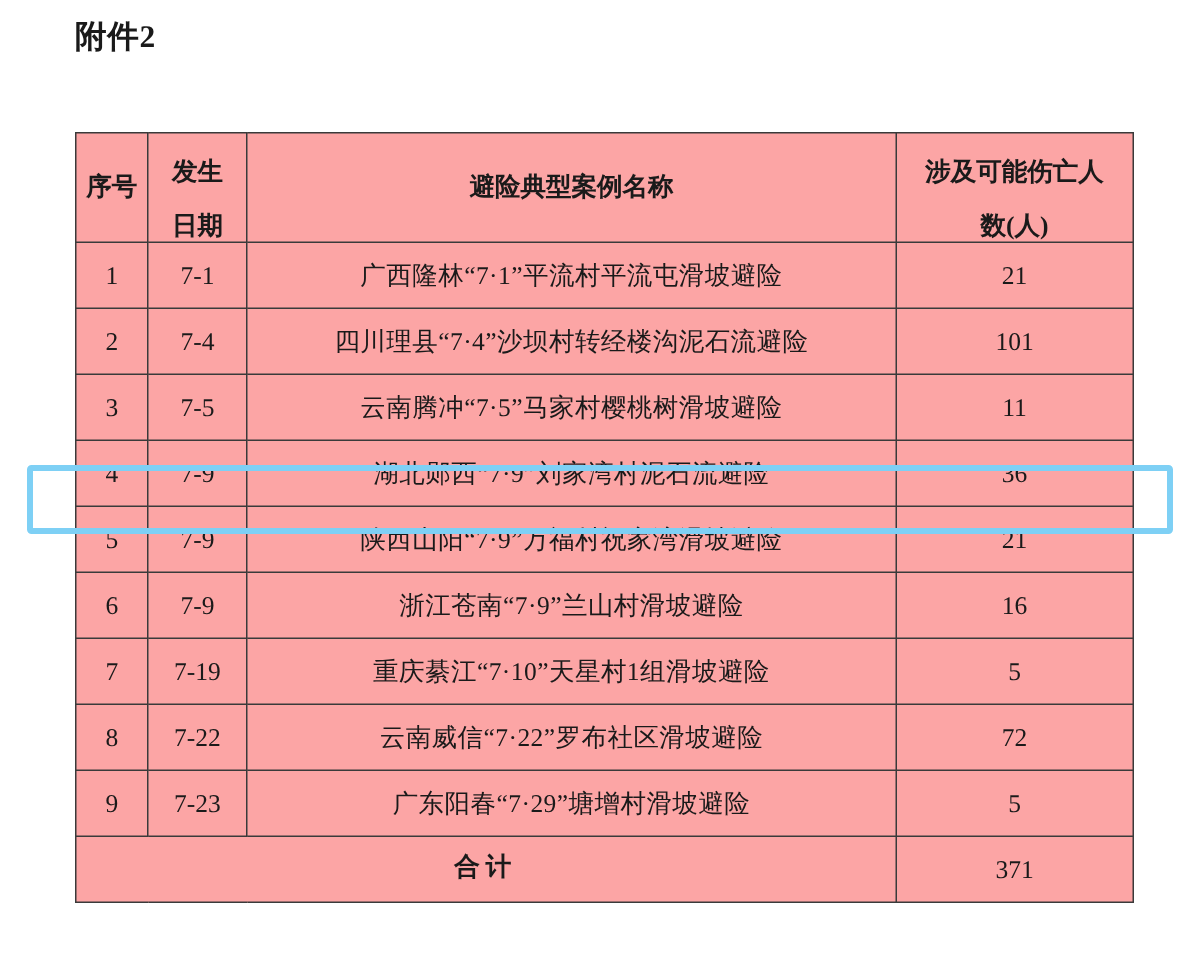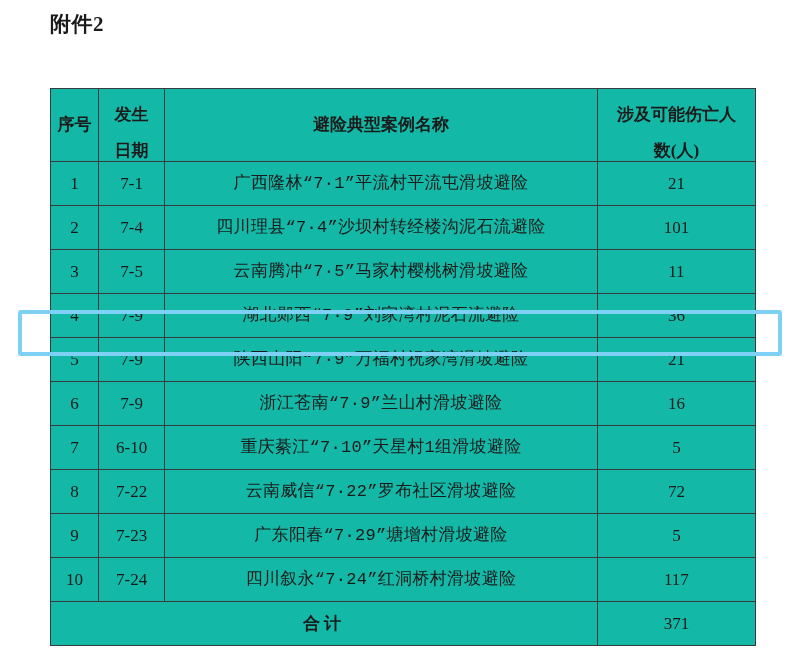--- a/index.html
+++ b/index.html
@@ -44,21 +44,21 @@
   .table-wrap {
     position: absolute;
     left: 50px;
     top: 88px;
     width: 706px;
   }
   table.case-table {
     width: 100%;
     border-collapse: collapse;
     table-layout: fixed;
-    background: #14b8a6;
+    background: #fca5a5;
   }
   table.case-table th,
   table.case-table td {
     border: 1px solid #3a3a3a;
     text-align: center;
     vertical-align: middle;
     font-size: 17px;
     font-weight: 400;
     padding: 0 2px;
     line-height: 1.25;
@@ -75,25 +75,25 @@
   .col-date { width: 66px; }
   .col-name { width: 432px; }
   .col-count { width: 158px; }
   .head-two-line {
     display: block;
     line-height: 1.18;
     margin-top: 16px;
   }
   .case-name {
     letter-spacing: 0.3px;
+  }
+  .total-row td.total-label {
+    font-weight: 700;
+    letter-spacing: 4px;
     font-family: Liberation Mono, monospace;
-  }
-  .total-row td.total-label {
-    font-weight: 700;
-    letter-spacing: 4px;
   }
   .total-row td.total-value {
     font-weight: 400;
   }
   .highlight-box {
     position: absolute;
     left: 18px;
     top: 310px;
     width: 764px;
     height: 46px;
@@ -165,42 +165,36 @@
           <td>21</td>
         </tr>
         <tr>
           <td>6</td>
           <td>7-9</td>
           <td class="case-name">浙江苍南“7·9”兰山村滑坡避险</td>
           <td>16</td>
         </tr>
         <tr>
           <td>7</td>
-          <td>6-10</td>
+          <td>7-19</td>
           <td class="case-name">重庆綦江“7·10”天星村1组滑坡避险</td>
           <td>5</td>
         </tr>
         <tr>
           <td>8</td>
           <td>7-22</td>
           <td class="case-name">云南威信“7·22”罗布社区滑坡避险</td>
           <td>72</td>
         </tr>
         <tr>
           <td>9</td>
           <td>7-23</td>
           <td class="case-name">广东阳春“7·29”塘增村滑坡避险</td>
           <td>5</td>
         </tr>
-        <tr>
-          <td>10</td>
-          <td>7-24</td>
-          <td class="case-name">四川叙永“7·24”红洞桥村滑坡避险</td>
-          <td>117</td>
-        </tr>
         <tr class="total-row">
           <td class="total-label" colspan="3">合计</td>
           <td class="total-value">371</td>
         </tr>
       </tbody>
     </table>
   </div>
 
   <div class="highlight-box" style="border-color: rgb(126, 208, 245);"></div>
 

